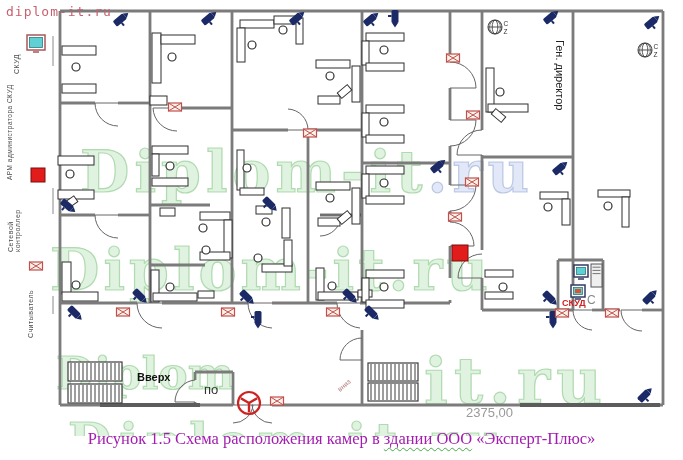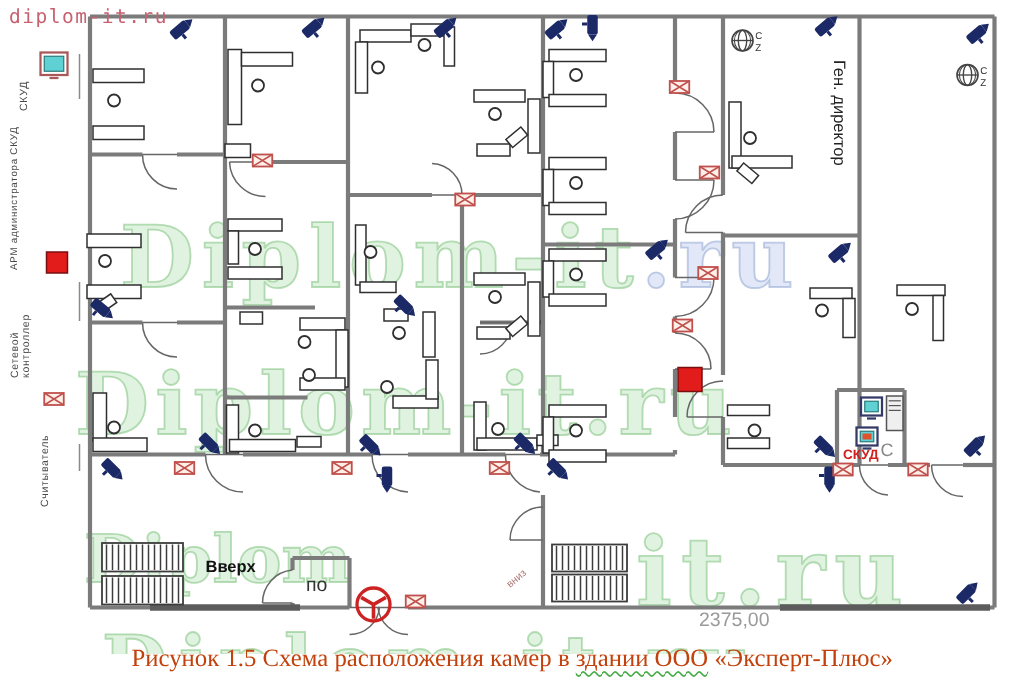--- a/index.html
+++ b/index.html
@@ -19,21 +19,21 @@
             font-size:13px;letter-spacing:1px;color:#c7606f;}
   #plan{position:absolute;left:0;top:0;z-index:2;}
   #plan text{font-family:"Liberation Sans",sans-serif;}
   .vlabel{position:absolute;writing-mode:vertical-rl;transform:rotate(180deg);
           font-size:7px;color:#4a4a4a;letter-spacing:0.5px;z-index:3;line-height:1;}
   #legend-skud-label{left:13px;top:32px;height:42px;}
   #legend-arm-label{left:7px;top:70px;height:110px;font-size:6.5px;}
   #legend-controller-label{left:7px;top:186px;height:66px;}
   #legend-reader-label{left:27px;top:280px;height:58px;}
   .caption{position:absolute;left:0;right:0;top:429px;text-align:center;z-index:3;
-           font-family:"Liberation Serif",serif;font-size:16.5px;color:#c2410c;}
+           font-family:"Liberation Serif",serif;font-size:16.5px;color:#a21caf;}
   .wavy{text-decoration:underline;text-decoration-style:wavy;text-decoration-color:#46ab46;
         text-decoration-thickness:1px;text-underline-offset:3px;}
 </style>
 </head>
 <body>
 
 <div class="stage">
 
   <div class="wm" id="wm-row1"><span class="wm-green">Diplom-it</span><span class="wm-blue">.ru</span></div>
   <div class="wm wm-green" id="wm-row2">Diplom-it.ru</div>

